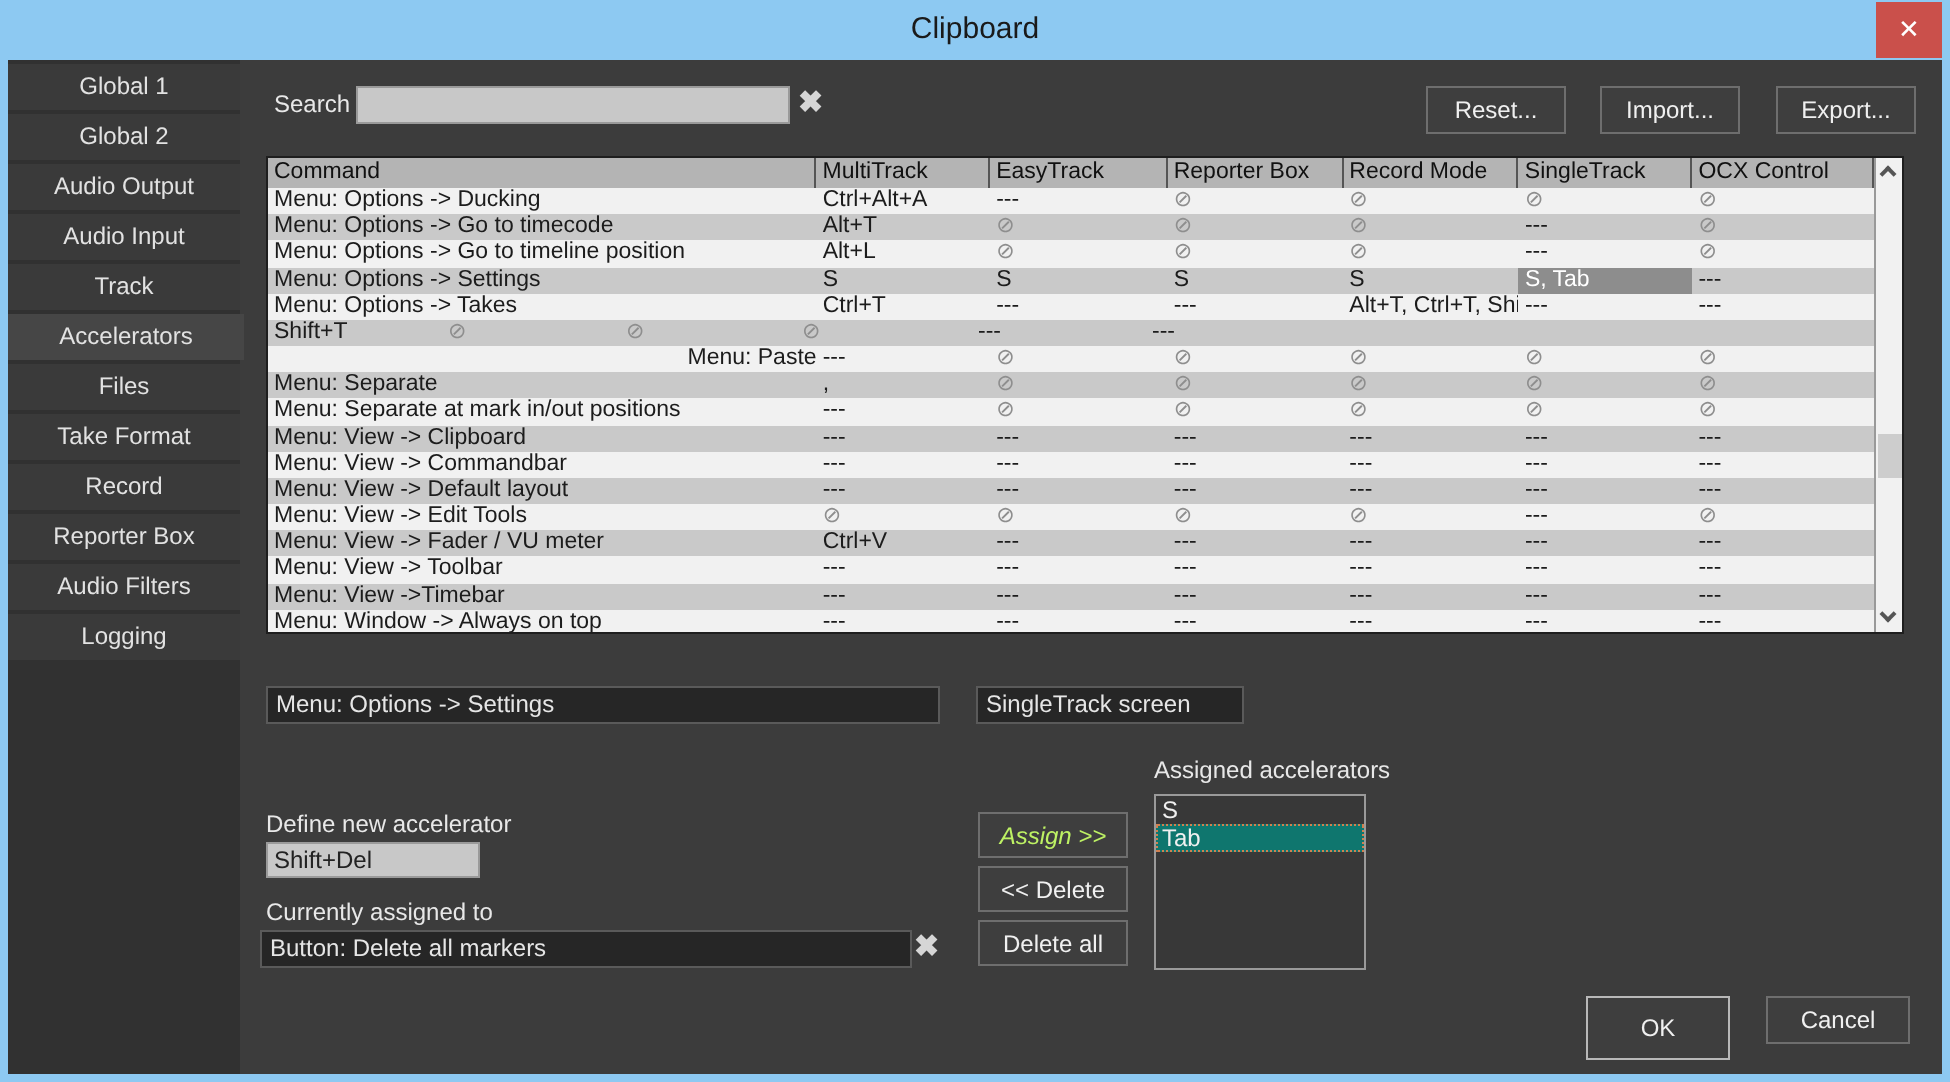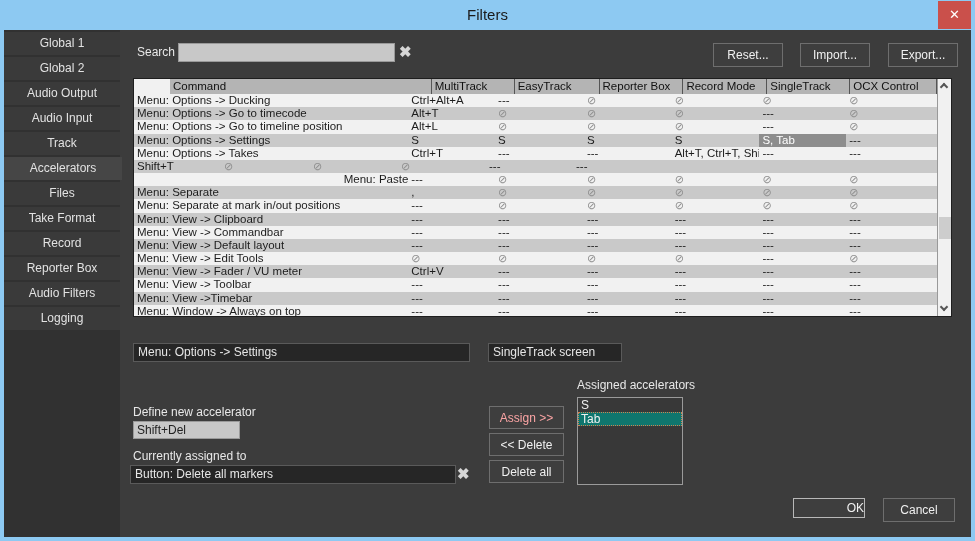--- a/index.html
+++ b/index.html
@@ -32,24 +32,24 @@
   .search-input {
     left:178px; top:43px; width:217px; height:19px; background:#c8c8c8;
     border:1px solid #9a9a9a; font-family:inherit; font-size:12px; color:#222; padding:0 3px;
   }
   .x-icon { color:#d6d6d6; font-size:15px; font-weight:bold; cursor:pointer; line-height:1; }
   .btn {
     background:#3e3e3e; border:1px solid #6e6e6e; color:#f0f0f0;
     font-family:inherit; font-size:12px; text-align:center; cursor:pointer;
   }
   .btn.focused { border-color:#b8b8b8; }
-  .btn.disabled { color:#fca5a5; }
+  .btn.disabled { color:#bef264;font-style:italic; }
   
   .table { left:133px; top:78px; width:819px; height:239px; border:1px solid #1e1e1e; background:#f1f1f1; }
-  .thead { position:absolute; left:0; top:0; right:14px; height:15px; background:#b4b4b4; display:flex;margin-left:36px; }
+  .thead { position:absolute; left:0; top:0; right:14px; height:15px; background:#b4b4b4; display:flex; }
   .th {
     height:15px; line-height:14px; font-size:11.5px; color:#111;
     padding-left:3px; border-right:1px solid #555; overflow:hidden; white-space:nowrap; cursor:pointer;
   }
   .tbody { position:absolute; left:0; top:15px; right:14px; bottom:0; overflow:hidden; }
   .tr { display:flex; height:13.18px; overflow:hidden; cursor:default; }
   .tr.odd  { background:#f1f1f1; }
   .tr.even { background:#c9c9c9; }
   .td {
     height:13.18px; line-height:13px; font-size:11.5px; color:#1c1c1c;
@@ -76,21 +76,21 @@
     left:133px; top:421px; width:107px; height:18px; background:#c8c8c8;
     border:1px solid #9a9a9a; font-family:inherit; font-size:12px; color:#222; padding:0 3px;
   }
 </style>
 </head>
 <body>
 
 <div class="window">
 
   <div class="abs titlebar">
-    <div class="title">Filters</div>
+    <div class="title">Clipboard</div>
   </div>
   <div class="abs close-btn">
     <span>✕</span>
   </div>
   <div class="abs frame-left"></div>
   <div class="abs frame-right"></div>
   <div class="abs frame-bottom"></div>
 
   <div class="abs sidebar" id="sidebar">
       <div class="side-item" style="top: 2px;">Global 1</div>
@@ -301,16 +301,16 @@
   <button class="abs btn disabled" style="left:489px; top:406px; width:75px; height:23px;">Assign &gt;&gt;</button>
   <button class="abs btn" style="left:489px; top:433px; width:75px; height:23px;">&lt;&lt; Delete</button>
   <button class="abs btn" style="left:489px; top:460px; width:75px; height:23px;">Delete all</button>
 
   <div class="abs label" style="left:133px; top:405px;">Define new accelerator</div>
   <input class="abs light-input" value="Shift+Del" style="">
   <div class="abs label" style="left:133px; top:449px;">Currently assigned to</div>
   <div class="abs dark-field" style="left:130px; top:465px; width:326px; height:19px;">Button: Delete all markers</div>
   <div class="abs x-icon" style="left:457px; top:466px;">✖</div>
 
-  <button class="abs btn focused" style="left:793px; top:498px; width:72px; height:20px;text-align:right;">OK</button>
+  <button class="abs btn focused" style="left:793px; top:498px; width:72px; height:32px;">OK</button>
   <button class="abs btn" style="left:883px; top:498px; width:72px; height:24px;">Cancel</button>
 
 </div>
 
 </body></html>

